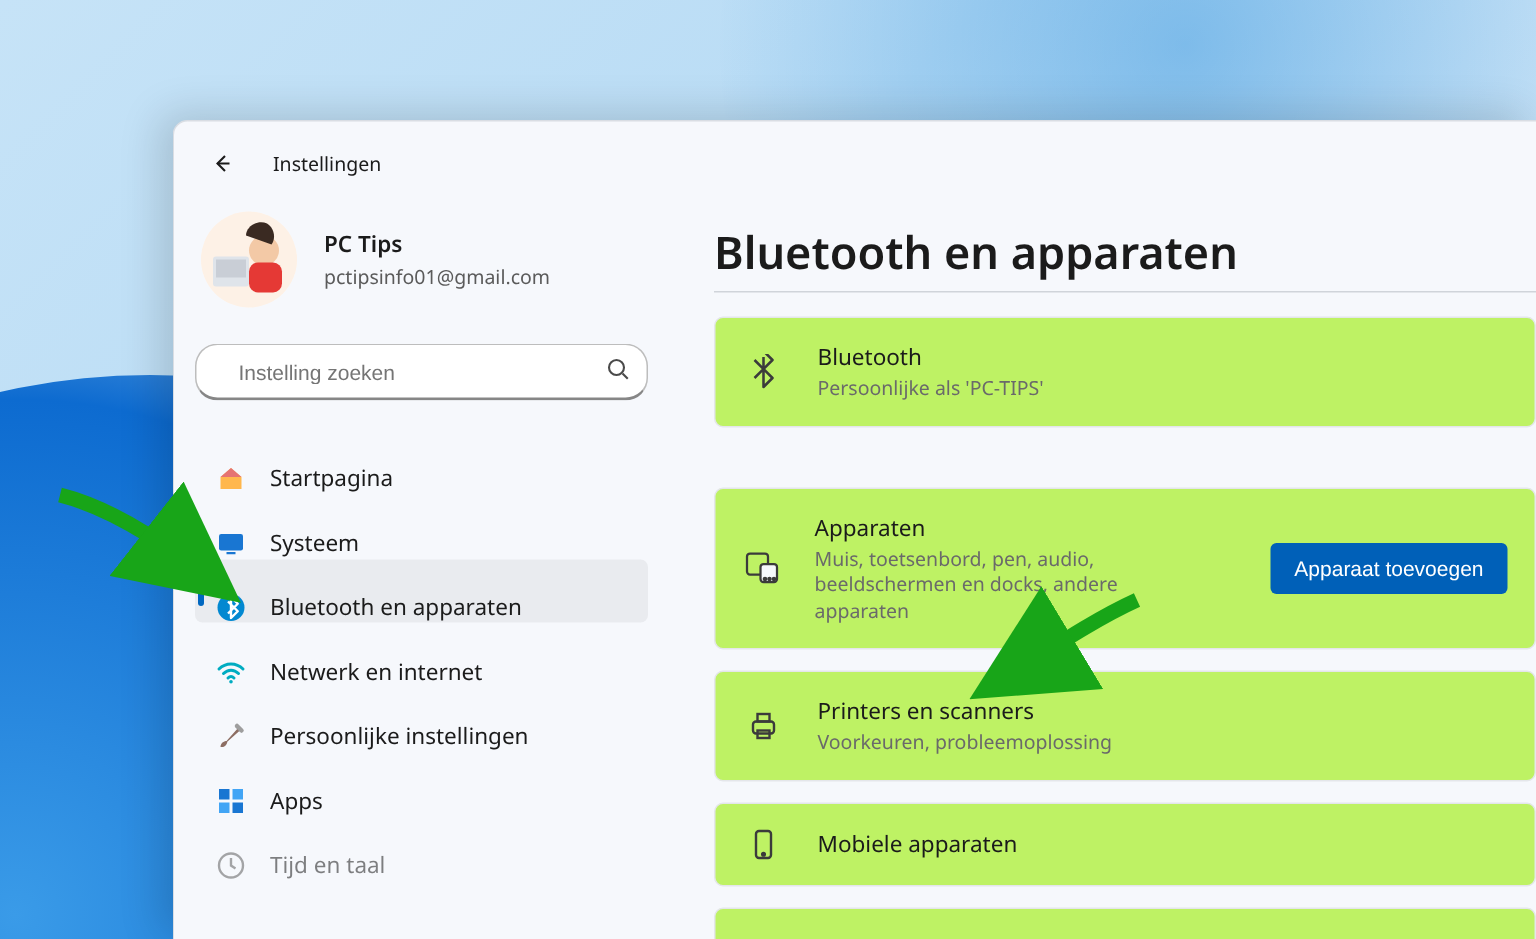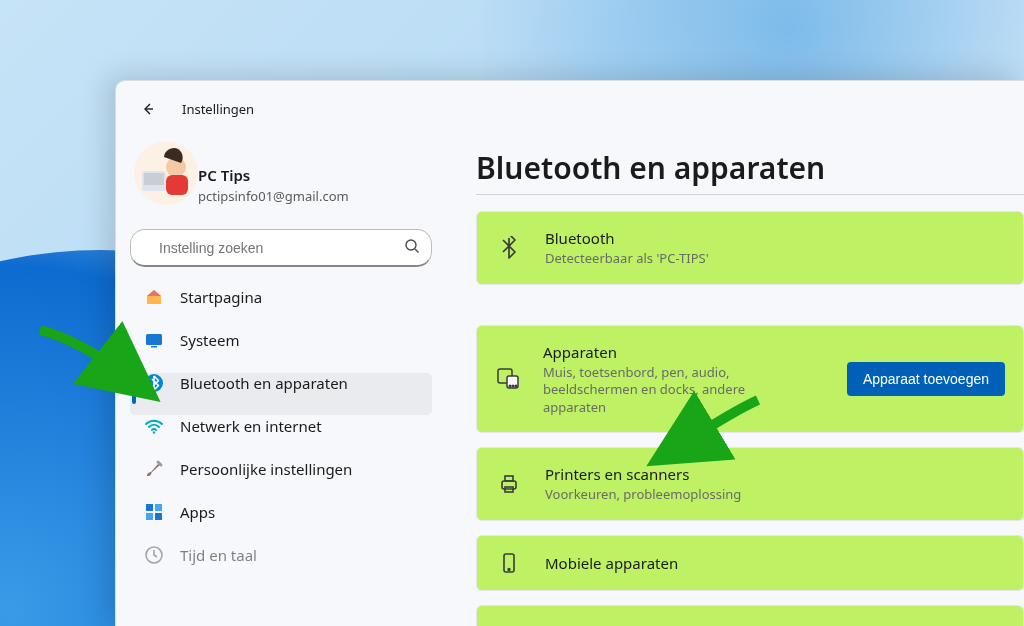--- a/index.html
+++ b/index.html
@@ -21,32 +21,32 @@
     display: flex; flex-direction: column;
     border: 1px solid #d9dde3; border-right: none; border-bottom: none;
   }
   .titlebar { display: flex; align-items: center; gap: 20px; padding: 14px 18px 6px 18px; }
   .back-btn { width: 28px; height: 28px; display:flex; align-items:center; justify-content:center; border:none; background:transparent; color:#1b1b1b; cursor:pointer; }
   .title-text { font-size: 13px; color:#1b1b1b; }
 
   .body { flex:1; display:flex; overflow:hidden; }
 
   .sidebar { width: 330px; padding: 6px 14px 0 14px; display:flex; flex-direction:column; gap:10px; }
-  .profile { display:flex; align-items:flex-end; gap:0; padding: 6px 4px 14px 4px; }
+  .profile { display:flex; align-items:center; gap:18px; padding: 6px 4px 14px 4px; }
   .avatar { width:64px; height:64px; border-radius:50%; background:#fff3e9; display:flex; align-items:center; justify-content:center; overflow:hidden; }
   .avatar svg { width:64px; height:64px; }
   .profile-text .name { font-size:15px; font-weight:600; color:#1b1b1b; }
   .profile-text .email { font-size:13px; color:#5b5b5b; margin-top:2px; }
 
   .search { position:relative; }
   .search input { width:100%; height:38px; border:1px solid #bdbdbd; border-bottom:2px solid #868686; border-radius:15px; background:#fff; padding:0 40px 0 28px; font-size:14px; color:#4a4a4a; outline:none; }
   .search .icon { position:absolute; right:12px; top:50%; transform:translateY(-50%); color:#4a4a4a; }
 
   .nav { margin-top:10px; display:flex; flex-direction:column; gap:1px; }
-  .nav-item { display:flex; align-items:flex-start; gap:16px; height:42px; padding:0 14px; border-radius:5px; font-size:15px; color:#1b1b1b; cursor:pointer; position:relative; }
+  .nav-item { display:flex; align-items:flex-end; gap:16px; height:42px; padding:0 14px; border-radius:5px; font-size:15px; color:#1b1b1b; cursor:pointer; position:relative; }
   .nav-item.active { background:#e9ebef; }
   .nav-item.active::before { content:""; position:absolute; left:2px; top:11px; bottom:11px; width:3.5px; border-radius:3px; background:#0067c0; }
   .nav-icon { width:20px; height:20px; display:flex; align-items:center; justify-content:center; }
 
   .main { flex:1; padding: 18px 0 0 30px; overflow:hidden; }
   .page-title { font-size:30px; font-weight:600; color:#1b1b1b; margin-bottom:6px; }
   .hr { height:1px; background:#d0d4da; margin: 4px 0 16px 0; }
 
   .card { background:#bef264; border:1px solid #e4e6ea; border-radius:6px; padding:16px 18px; display:flex; align-items:center; gap:22px; margin-bottom:14px; cursor:pointer; }
   .card-icon { width:28px; color:#3b3b3b; display:flex; align-items:center; justify-content:center; }
@@ -182,21 +182,21 @@
       <div class="hr"></div>
 
       <div class="card">
         <div class="card-icon">
           <svg width="24" height="24" viewBox="0 0 24 24" fill="none" stroke="currentColor" stroke-width="1.7" stroke-linejoin="round">
               <path d="M12 2v20l6-6-12-12m0 12 12-12-6-6"></path>
             </svg>
         </div>
         <div class="card-text">
           <div class="t">Bluetooth</div>
-          <div class="s">Detecteerbaar als 'PC-TIPS'</div>
+          <div class="s">Persoonlijke als 'PC-TIPS'</div>
         </div>
       </div>
 
       <div class="gap"></div>
 
       <div class="card">
         <div class="card-icon">
           <svg width="26" height="26" viewBox="0 0 26 26" fill="none" stroke="currentColor" stroke-width="1.5">
               <rect x="3" y="3" width="14" height="14" rx="2"></rect>
               <rect x="12" y="10" width="11" height="12" rx="2" fill="#f6f8fc"></rect>

